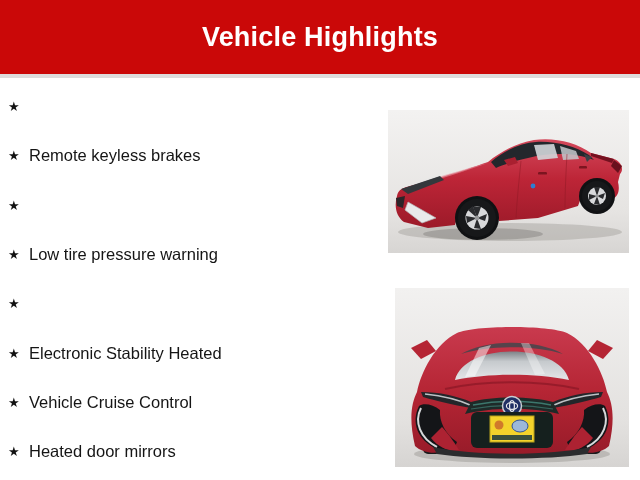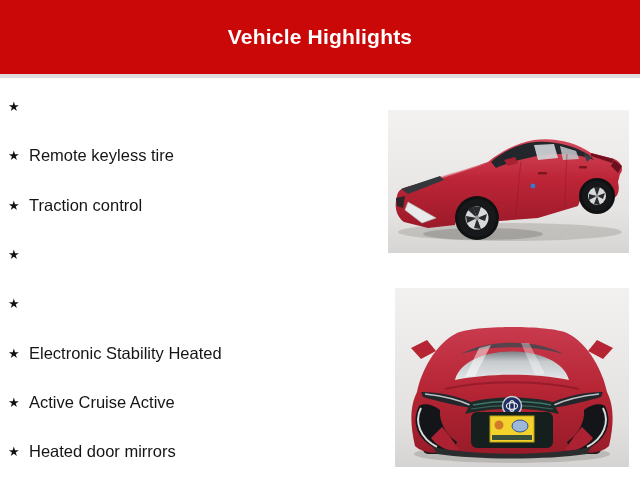--- a/index.html
+++ b/index.html
@@ -8,21 +8,21 @@
     background:#ffffff;
     font-family:"Liberation Sans","DejaVu Sans",sans-serif;
   }
   .header{
     position:absolute;left:0;top:0;width:640px;height:78px;
     background:#ca0808;border-bottom:4px solid #dedcdc;
     display:flex;align-items:center;justify-content:center;
     box-sizing:border-box;
   }
   .header h1{
-    margin:0;color:#ffffff;font-size:21px;font-weight:bold;letter-spacing:.2px;
+    margin:0;color:#ffffff;font-size:27px;font-weight:bold;letter-spacing:.2px;
   }
   .feature-list{
     position:absolute;left:8px;top:82px;width:360px;
     list-style:none;margin:0;padding:0;
   }
   .feature-list li{
     height:49.3px;display:flex;align-items:center;
     color:#151515;font-size:16.5px;
   }
   .star{
@@ -44,44 +44,44 @@
 </header>
 
 <ul class="feature-list">
 
     <li>
       <span class="star">★</span>
     </li>
 
     <li>
       <span class="star">★</span>
-      <span>Remote keyless tire</span>
-    </li>
-
-    <li>
-      <span class="star">★</span>
-      <span>Traction control</span>
-    </li>
-
-    <li>
-      <span class="star">★</span>
+      <span>Remote keyless brakes</span>
+    </li>
+
+    <li>
+      <span class="star">★</span>
+    </li>
+
+    <li>
+      <span class="star">★</span>
+      <span>Low tire pressure warning</span>
     </li>
 
     <li>
       <span class="star">★</span>
     </li>
 
     <li>
       <span class="star">★</span>
       <span>Electronic Stability Heated</span>
     </li>
 
     <li>
       <span class="star">★</span>
-      <span>Active Cruise Active</span>
+      <span>Vehicle Cruise Control</span>
     </li>
 
     <li>
       <span class="star">★</span>
       <span>Heated door mirrors</span>
     </li>
   </ul>
 
 <div class="photo photo-side" style="background: rgb(233, 231, 229);">
   <svg viewBox="0 0 241 143" preserveAspectRatio="none">

